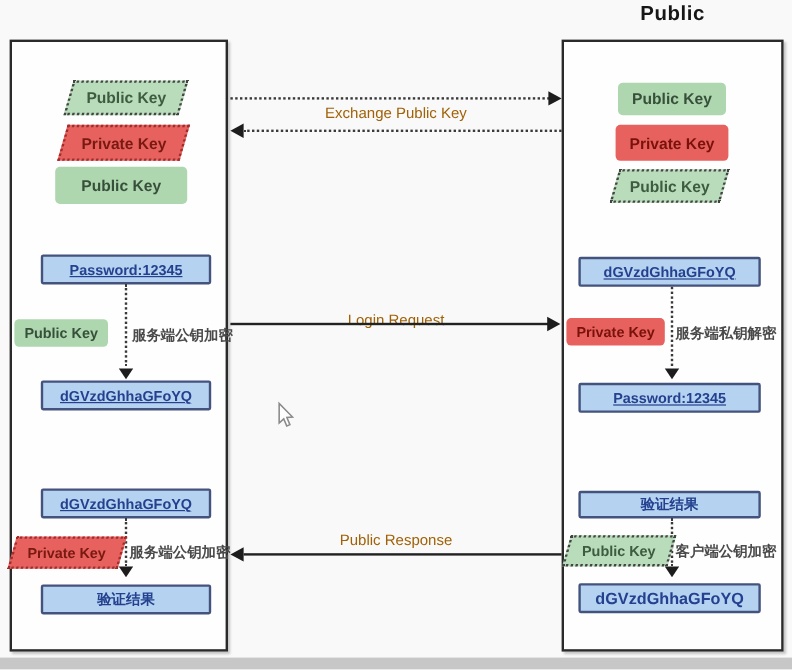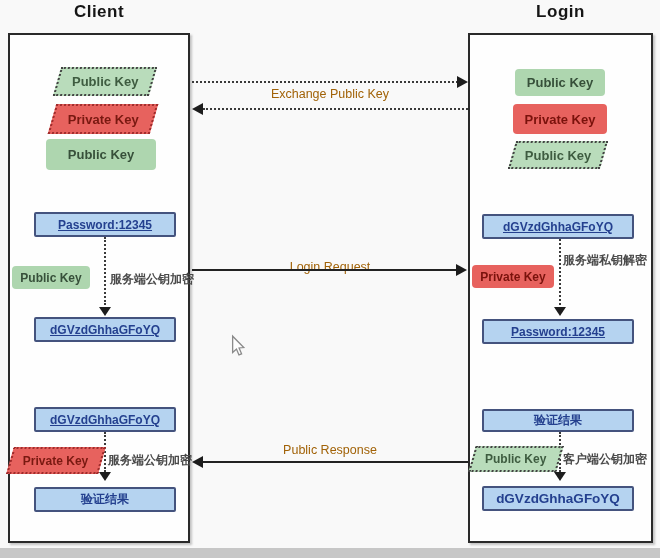--- a/index.html
+++ b/index.html
@@ -36,22 +36,21 @@
   .ah-left{position:absolute;width:0;height:0;border-top:6px solid transparent;border-bottom:6px solid transparent;border-right:11px solid #1d1d1d;}
   .ah-down{position:absolute;width:0;height:0;border-left:6px solid transparent;border-right:6px solid transparent;border-top:9px solid #1d1d1d;}
   .msg-label{position:absolute;font-size:12.5px;color:#a16207;text-align:center;white-space:nowrap;}
   .cursor{position:absolute;}
 </style>
 </head>
 <body>
 
 <div class="stage">
 
-  <div class="title" style="left:8px;width:182px;">Client</div>
-  <div class="title" style="left:468px;width:185px;">Login</div>
+  <div class="title" style="left:468px;width:185px;">Public</div>
 
   <div class="panel panel-client">
     <div class="para para-green" style="left:47px;top:32px;width:96px;height:29px;">
       <span>Public Key</span>
     </div>
     <div class="para para-red" style="left:42px;top:69px;width:102px;height:30px;">
       <span>Private Key</span>
     </div>
     <div class="key-solid key-green" style="left:36px;top:104px;width:110px;height:31px;">Public Key</div>
 
@@ -84,21 +83,21 @@
     <div class="para para-green" style="left:42px;top:106px;width:92px;height:28px;">
       <span>Public Key</span>
     </div>
 
     <div class="bbox u" style="left:12px;top:179px;width:152px;height:25px;">dGVzdGhhaGFoYQ</div>
 
     <div class="vline" style="left:89px;top:204px;height:66px;"></div>
     <div class="ah-down" style="left:84px;top:272px;"></div>
 
     <div class="key-solid key-red" style="left:2px;top:230px;width:82px;height:23px;font-size:12px;">Private Key</div>
-    <div class="note" style="left:93px;top:217px;">服务端私钥解密</div>
+    <div class="note" style="left:93px;top:235px;">服务端私钥解密</div>
 
     <div class="bbox u" style="left:12px;top:284px;width:152px;height:25px;">Password:12345</div>
 
     <div class="bbox" style="left:12px;top:374px;width:152px;height:23px;">验证结果</div>
 
     <div class="vline" style="left:89px;top:397px;height:40px;"></div>
     <div class="ah-down" style="left:84px;top:437px;"></div>
 
     <div class="para para-green" style="left:2px;top:411px;width:88px;height:26px;">
       <span style="font-size:12px;">Public Key</span>

